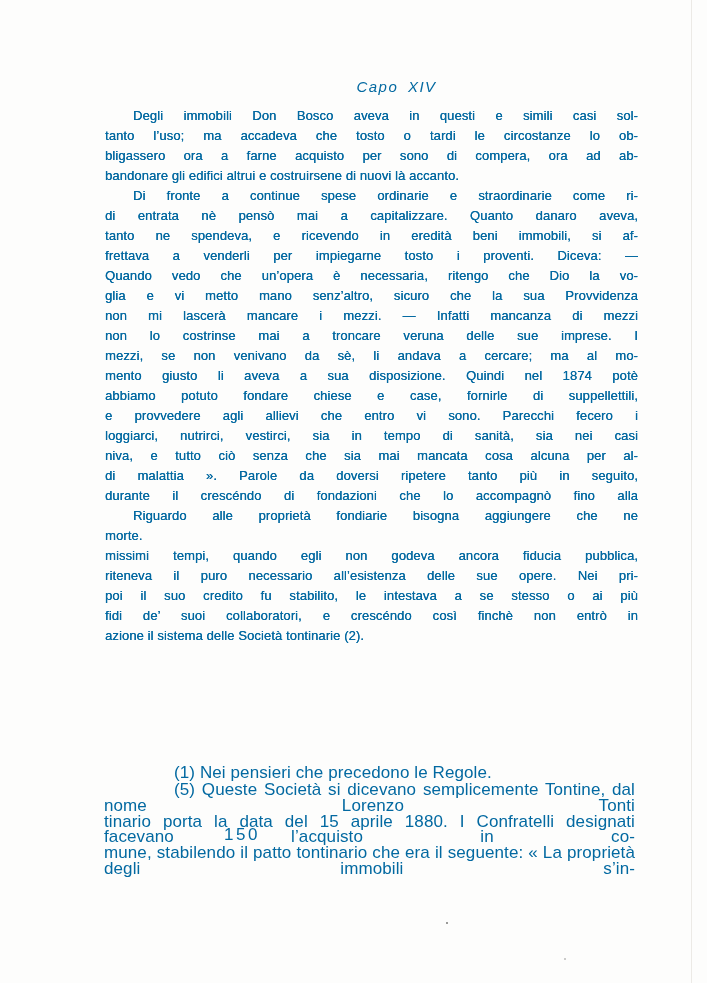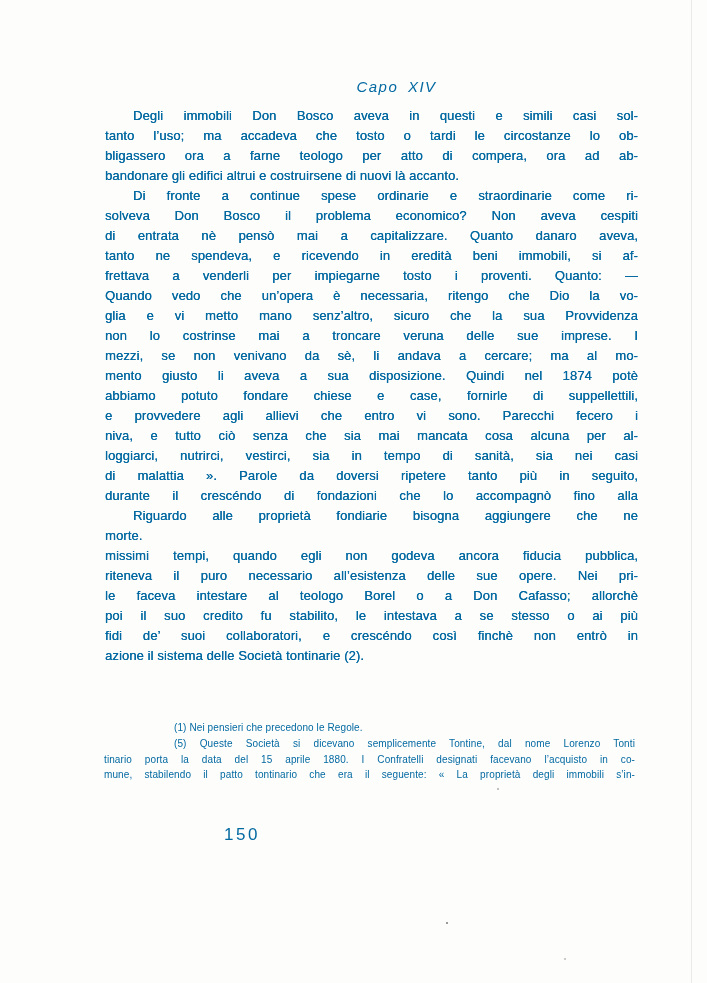--- a/index.html
+++ b/index.html
@@ -29,24 +29,24 @@
     top: 106px;
     left: 105px;
     width: 533px;
     font-size: 13px;
     line-height: 20px;
     letter-spacing: 0.1px;
     text-shadow: 0.2px 0 0 currentColor;
   }
   .footnotes {
     position: absolute;
-    top: 720px;
+    top: 765px;
     left: 104px;
     width: 531px;
-    font-size: 10px;
+    font-size: 17px;
     line-height: 15.8px;
     letter-spacing: 0.1px;
   }
   .line { min-height: 1em; }
   .just { text-align: justify; text-align-last: justify; }
   .body-text .indent { text-indent: 28px; }
   .footnotes .indent { text-indent: 70px; }
   .page-number {
     position: absolute;
     top: 825px;
@@ -72,43 +72,42 @@
 <body>
 
 <div class="page">
 
   <div class="running-head">Capo XIV</div>
 
   <div class="body-text">
 
   <div class="line indent just">Degli immobili Don Bosco aveva in questi e simili casi sol-</div>
       <div class="line just">tanto l’uso; ma accadeva che tosto o tardi le circostanze lo ob-</div>
-      <div class="line just">bligassero ora a farne teologo per atto di compera, ora ad ab-</div>
+      <div class="line just">bligassero ora a farne acquisto per sono di compera, ora ad ab-</div>
       <div class="line">bandonare gli edifici altrui e costruirsene di nuovi là accanto.</div>
       <div class="line indent just">Di fronte a continue spese ordinarie e straordinarie come ri-</div>
-      <div class="line just">solveva Don Bosco il problema economico? Non aveva cespiti</div>
       <div class="line just">di entrata nè pensò mai a capitalizzare. Quanto danaro aveva,</div>
       <div class="line just">tanto ne spendeva, e ricevendo in eredità beni immobili, si af-</div>
-      <div class="line just">frettava a venderli per impiegarne tosto i proventi. Quanto: —</div>
+      <div class="line just">frettava a venderli per impiegarne tosto i proventi. Diceva: —</div>
       <div class="line just">Quando vedo che un’opera è necessaria, ritengo che Dio la vo-</div>
       <div class="line just">glia e vi metto mano senz’altro, sicuro che la sua Provvidenza</div>
+      <div class="line just">non mi lascerà mancare i mezzi. — Infatti mancanza di mezzi</div>
       <div class="line just">non lo costrinse mai a troncare veruna delle sue imprese. I</div>
       <div class="line just">mezzi, se non venivano da sè, li andava a cercare; ma al mo-</div>
       <div class="line just">mento giusto li aveva a sua disposizione. Quindi nel 1874 potè</div>
       <div class="line just">abbiamo potuto fondare chiese e case, fornirle di suppellettili,</div>
       <div class="line just">e provvedere agli allievi che entro vi sono. Parecchi fecero i</div>
+      <div class="line just">loggiarci, nutrirci, vestirci, sia in tempo di sanità, sia nei casi</div>
       <div class="line just">niva, e tutto ciò senza che sia mai mancata cosa alcuna per al-</div>
-      <div class="line just">loggiarci, nutrirci, vestirci, sia in tempo di sanità, sia nei casi</div>
       <div class="line just">di malattia ». Parole da doversi ripetere tanto più in seguito,</div>
       <div class="line just">durante il crescéndo di fondazioni che lo accompagnò fino alla</div>
       <div class="line indent just">Riguardo alle proprietà fondiarie bisogna aggiungere che ne</div>
       <div class="line">morte.</div>
       <div class="line just">missimi tempi, quando egli non godeva ancora fiducia pubblica,</div>
       <div class="line just">riteneva il puro necessario all’esistenza delle sue opere. Nei pri-</div>
-      <div class="line just">le faceva intestare al teologo Borel o a Don Cafasso; allorchè</div>
       <div class="line just">poi il suo credito fu stabilito, le intestava a se stesso o ai più</div>
       <div class="line just">fidi de’ suoi collaboratori, e crescéndo così finchè non entrò in</div>
       <div class="line">azione il sistema delle Società tontinarie (2).</div>
     </div>
 
   <div class="footnotes">
 
   <div class="line indent">(1) Nei pensieri che precedono le Regole.</div>
       <div class="line indent just">(5) Queste Società si dicevano semplicemente Tontine, dal nome Lorenzo Tonti</div>
       <div class="line just">tinario porta la data del 15 aprile 1880. I Confratelli designati facevano l’acquisto in co-</div>

